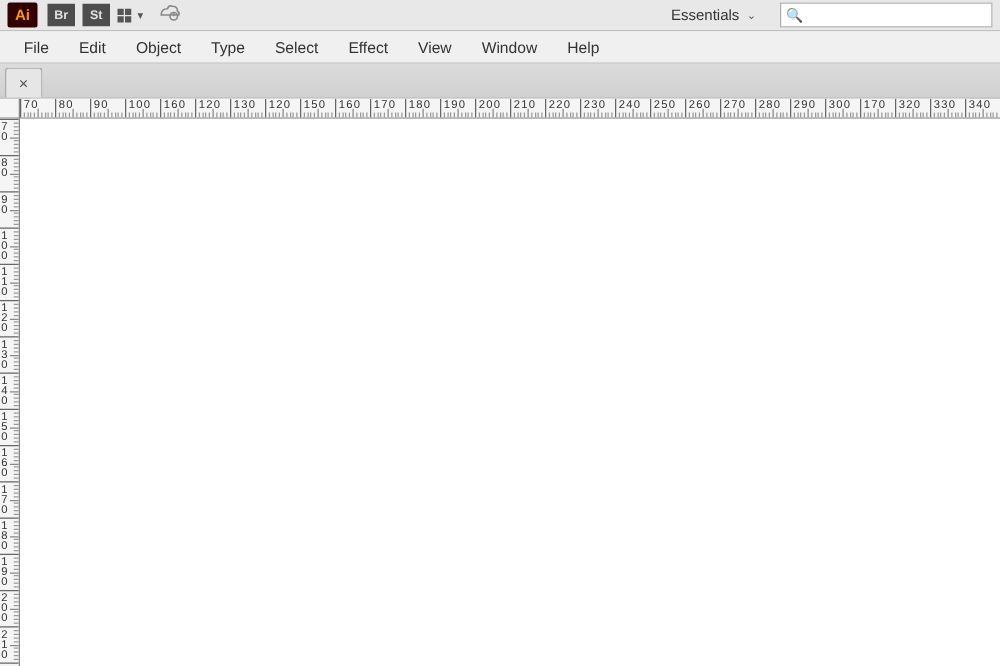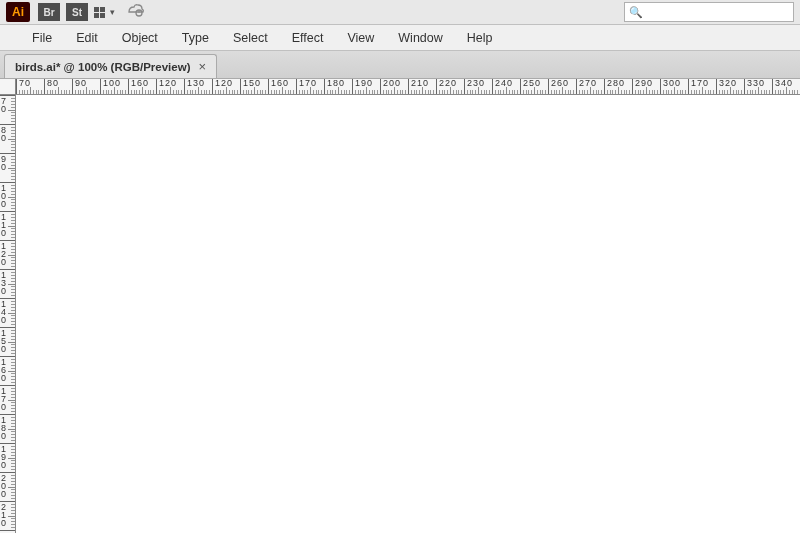--- a/index.html
+++ b/index.html
@@ -13,21 +13,21 @@
 .arrange-row { display:flex; flex-direction:column; gap:1px;}
 .chev { font-size: 9px; color:#555; margin-left:2px; margin-right:10px; }
 .sync-ic { color:#777; font-size:16px; position:relative; }
 .spacer { flex:1; }
 .workspace-dd { font-size: 12px; color:#333; padding: 3px 10px; border:1px solid transparent; display:flex; align-items:center; gap:6px; cursor:default;}
 .chev2{font-size:9px;color:#555;}
 .search-box { width: 170px; height: 20px; border:1px solid #b0b0b0; background:#fff; display:flex; align-items:center; padding:0 4px; margin-left:8px;}
 .search-box .mag { font-size:11px; color:#555; margin-right:4px;}
 .search-box input { border:none; outline:none; font-size:11px; width:100%; background:transparent; color:#333;}
 
-.menu-bar { height: 26px; background:#f0f0f0; border-bottom:1px solid #c0c0c0; display:flex; align-items:center; padding:0 20px;}
+.menu-bar { height: 26px; background:#f0f0f0; border-bottom:1px solid #c0c0c0; display:flex; align-items:center; padding:0 7px;}
 .menu-item { font-size:12.5px; color:#333; padding:4px 12px; cursor:default;}
 
 .tab-strip { height: 28px; background: linear-gradient(#dcdcdc,#d0d0d0); border-bottom:1px solid #aaa; display:flex; align-items:flex-end; padding-left:4px; padding-top:4px;}
 .doc-tab { height:24px; background:#e6e6e6; border:1px solid #aaa; border-bottom:none; padding: 3px 10px; font-size:11.5px; font-weight:bold; color:#333; display:flex; align-items:center; gap:8px; border-radius:3px 3px 0 0;}
 .tab-close { font-size:13px; color:#555; cursor:default; font-weight:normal;}
 
 .ruler-area { position:relative; background:#fff; height: calc(533px - 25px - 26px - 28px); border-radius: 26px;}
 .h-ruler { position:absolute; top:0; left:16px; right:0; height:16px; background:#f5f5f5; border-bottom:1px solid #888; overflow:hidden;}
 .v-ruler { position:absolute; top:16px; left:0; width:16px; bottom:0; background:#f5f5f5; border-right:1px solid #888; overflow:hidden;}
 .corner { position:absolute; top:0; left:0; width:16px; height:16px; background:#f5f5f5; border-right:1px solid #888; border-bottom:1px solid #888;}
@@ -64,40 +64,43 @@
     <span class="chev">▾</span>
   </div>
   <div class="sync-ic">
     <svg width="20" height="16" viewBox="0 0 20 16">
         <path d="M4 10 Q4 5 9 5 Q10 2 13 3 Q17 3 17 7 Q19 8 18 10 Z" fill="none" stroke="#888" stroke-width="1.3"></path>
         <circle cx="14" cy="11" r="3" fill="none" stroke="#888" stroke-width="1.3"></circle>
         <line x1="14" y1="8" x2="14" y2="11" stroke="#888" stroke-width="1"></line>
       </svg>
   </div>
   <div class="spacer"></div>
+  <div class="workspace-dd">
+    <span>Essentials</span>
+    <span class="chev2">⌄</span>
+  </div>
   <div class="search-box">
     <span class="mag">🔍</span>
   </div>
 </div>
 
 <div class="menu-bar">
   <div class="menu-item">File</div>
   <div class="menu-item">Edit</div>
   <div class="menu-item">Object</div>
   <div class="menu-item">Type</div>
   <div class="menu-item">Select</div>
   <div class="menu-item">Effect</div>
   <div class="menu-item">View</div>
   <div class="menu-item">Window</div>
   <div class="menu-item">Help</div>
 </div>
 
 <div class="tab-strip">
   <div class="doc-tab">
-    <span>birds.ai* @ 100% (RGB/Preview)</span>
     <span class="tab-close">×</span>
   </div>
 </div>
 
 <div class="ruler-area">
   <div class="corner"></div>
   <div class="h-ruler" id="hruler">
       <div class="h-tick" style="left: 0px;">
         <div class="num">70</div>
       </div>

